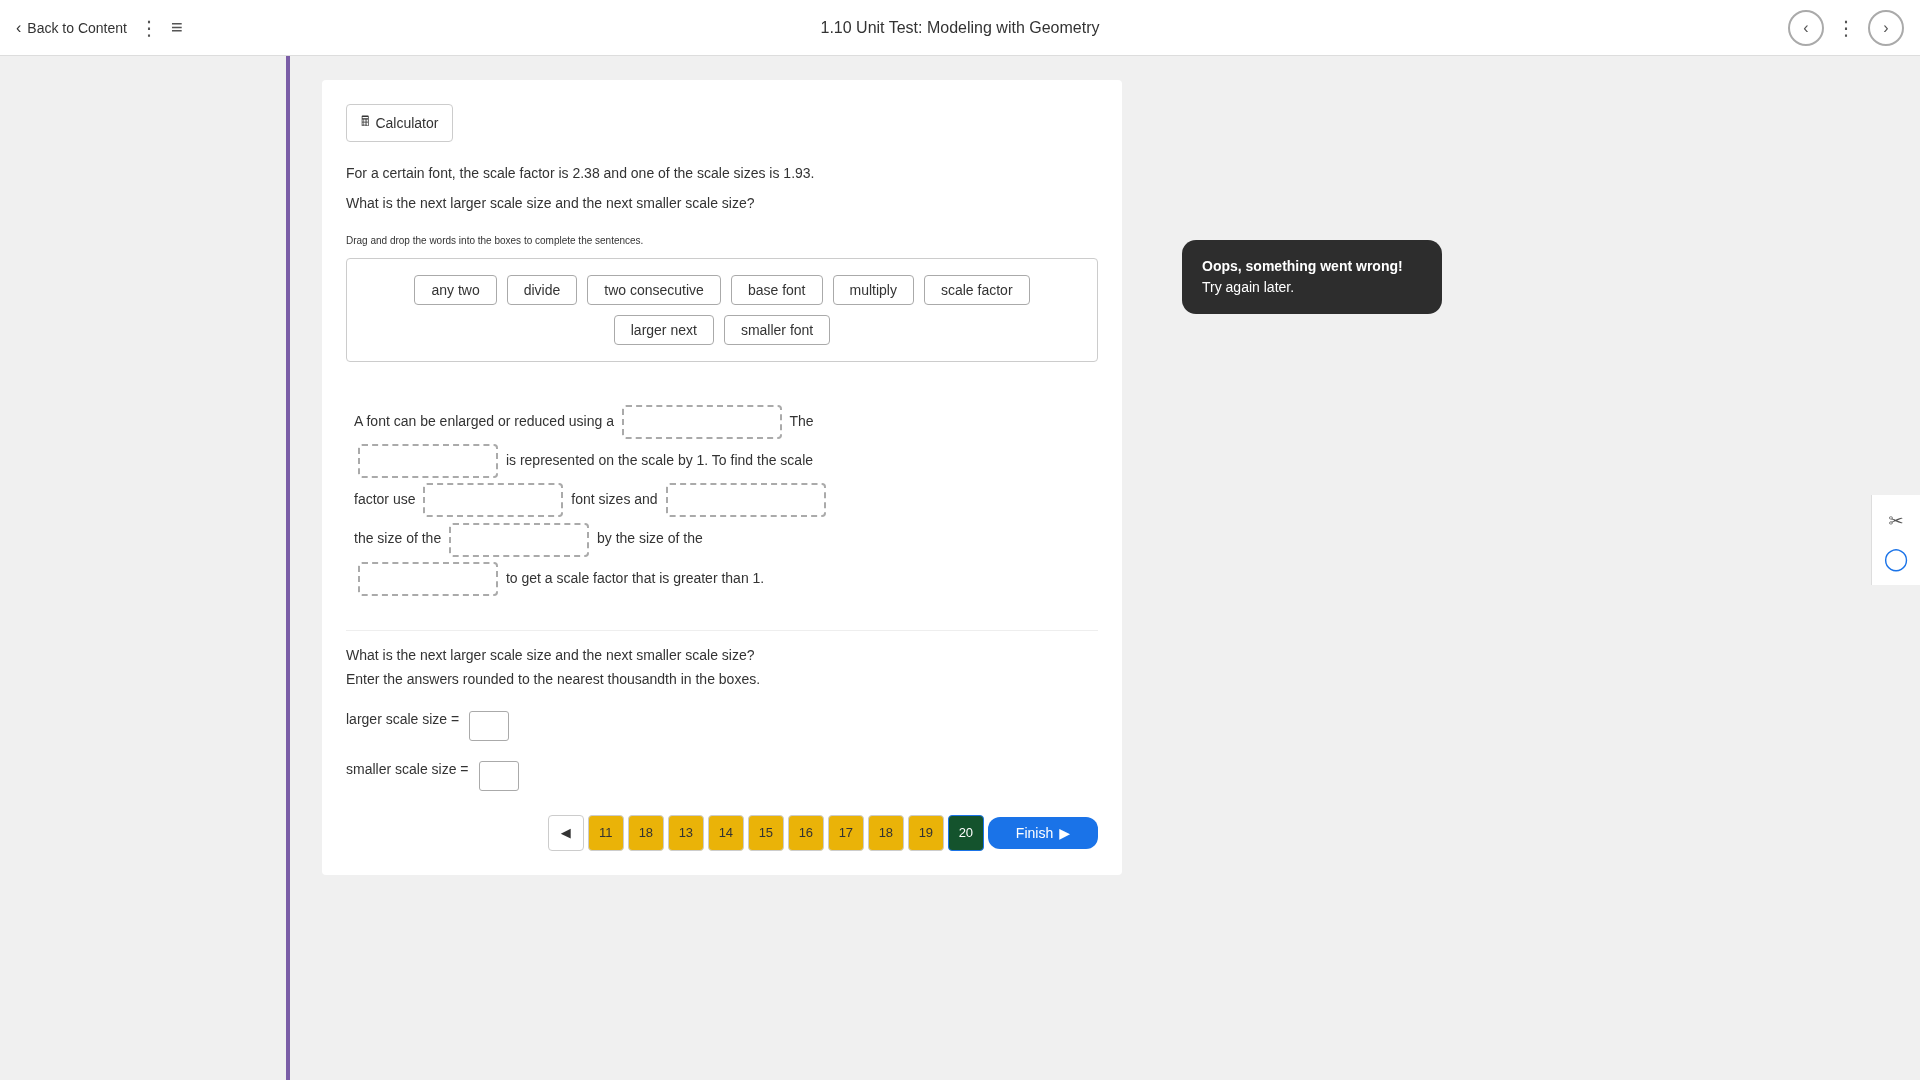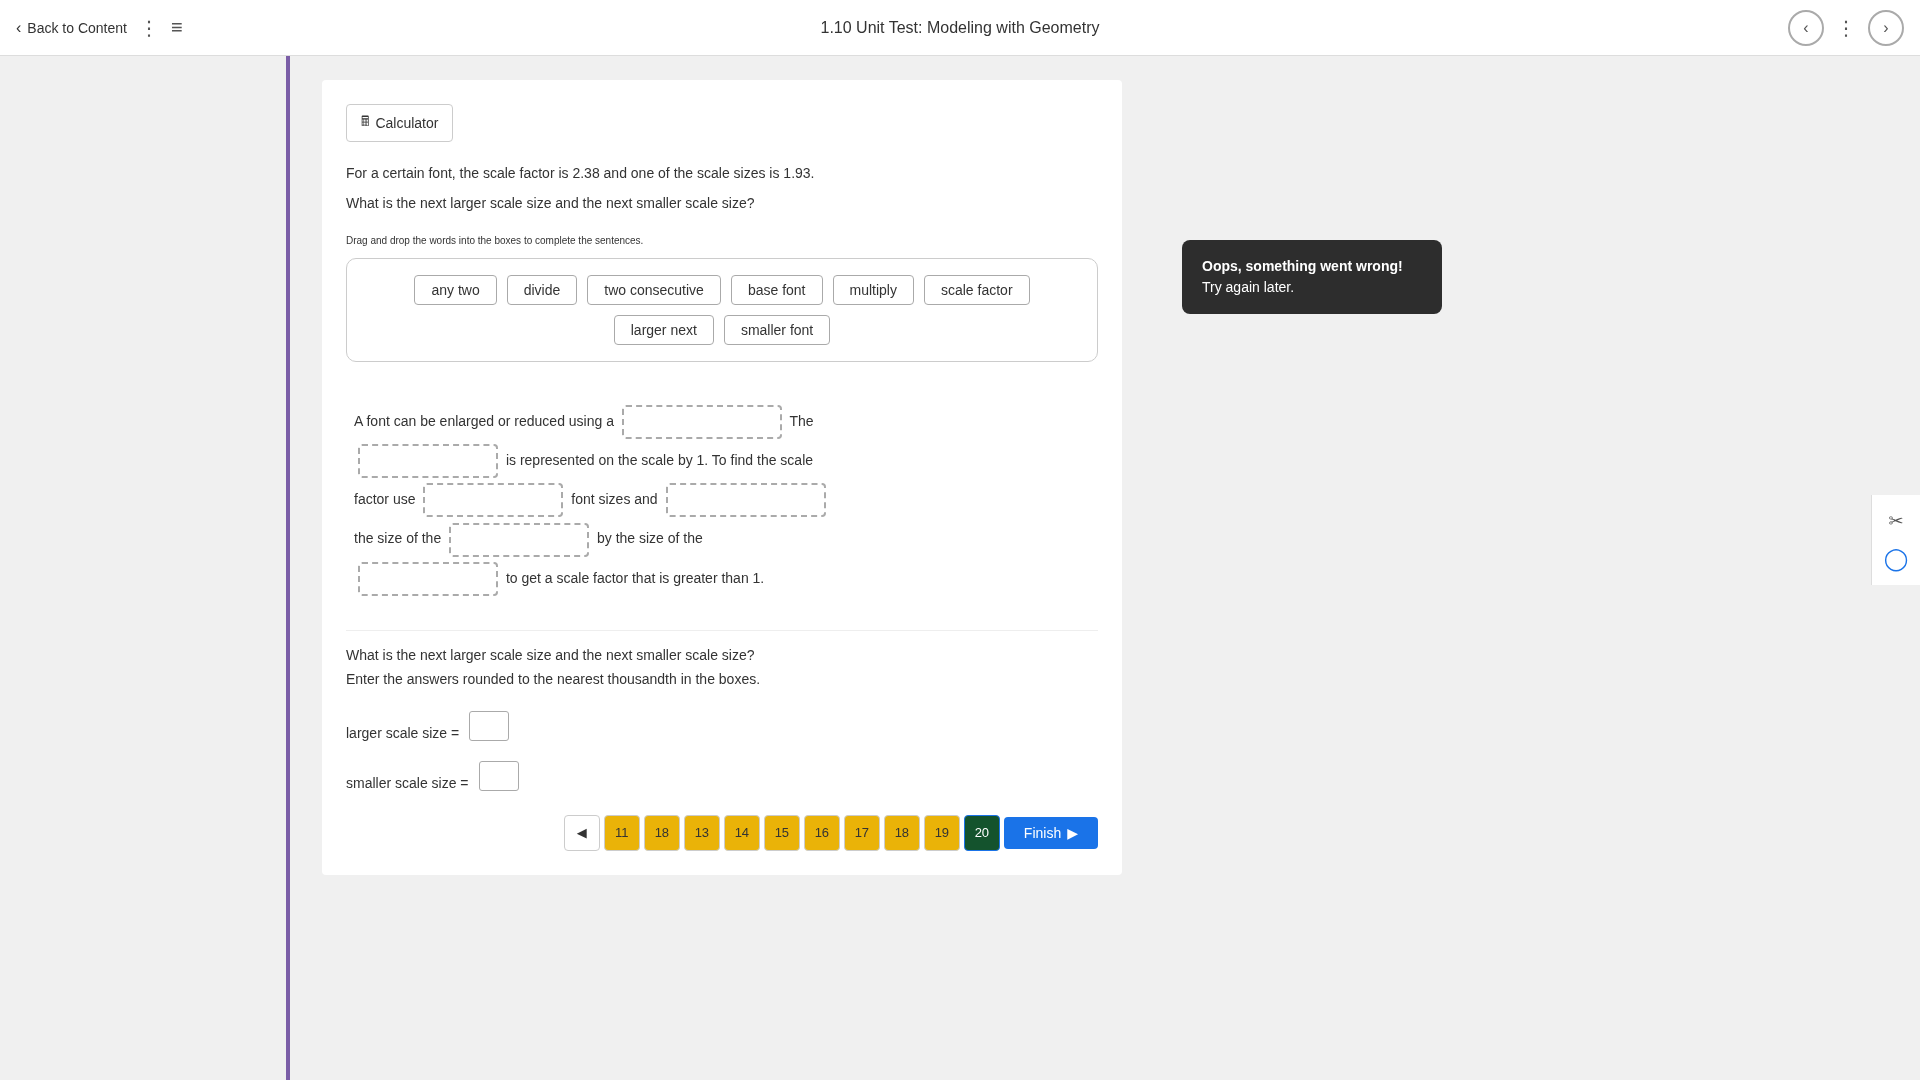--- a/index.html
+++ b/index.html
@@ -118,21 +118,21 @@
     
     .dnd-instruction {
       font-size: 10px;
       color: #333;
       margin-bottom: 12px;
     }
 
     
     .word-bank {
       border: 1px solid #ccc;
-      border-radius: 10px;
+      border-radius: 4px;
       padding: 16px;
       margin-bottom: 24px;
       display: flex;
       flex-wrap: wrap;
       gap: 10px;
       justify-content: center;
     }
     .word-chip {
       border: 1px solid #aaa;
       border-radius: 4px;
@@ -164,21 +164,21 @@
     }
 
     
     .section-title {
       font-size: 14px;
       color: #333;
       margin-bottom: 8px;
     }
     .answer-row {
       display: flex;
-      align-items: flex-end;
+      align-items: flex-start;
       gap: 10px;
       margin-bottom: 20px;
       font-size: 14px;
       color: #333;
     }
     .answer-input {
       width: 40px;
       height: 30px;
       border: 1px solid #aaa;
       border-radius: 3px;
@@ -212,37 +212,37 @@
       color: #fff;
       border-color: #1a73e8;
     }
     .page-btn.arrow {
       background: #fff;
     }
     .finish-btn {
       background: #1a73e8;
       color: #fff;
       border: none;
-      border-radius: 4px;
-      padding: 8px 20px;
+      border-radius: 12px;
+      padding: 8px 28px;
       cursor: pointer;
       font-size: 14px;
       display: flex;
       align-items: center;
       gap: 6px;
     }
 
     
     .error-toast {
       position: absolute;
       top: 160px;
       right: -320px;
       background: #2d2d2d;
       color: #fff;
-      border-radius: 8px;
+      border-radius: 14px;
       padding: 16px 20px;
       width: 260px;
       font-size: 14px;
       line-height: 1.5;
       z-index: 100;
     }
 
     
     .side-tools {
       position: fixed;

